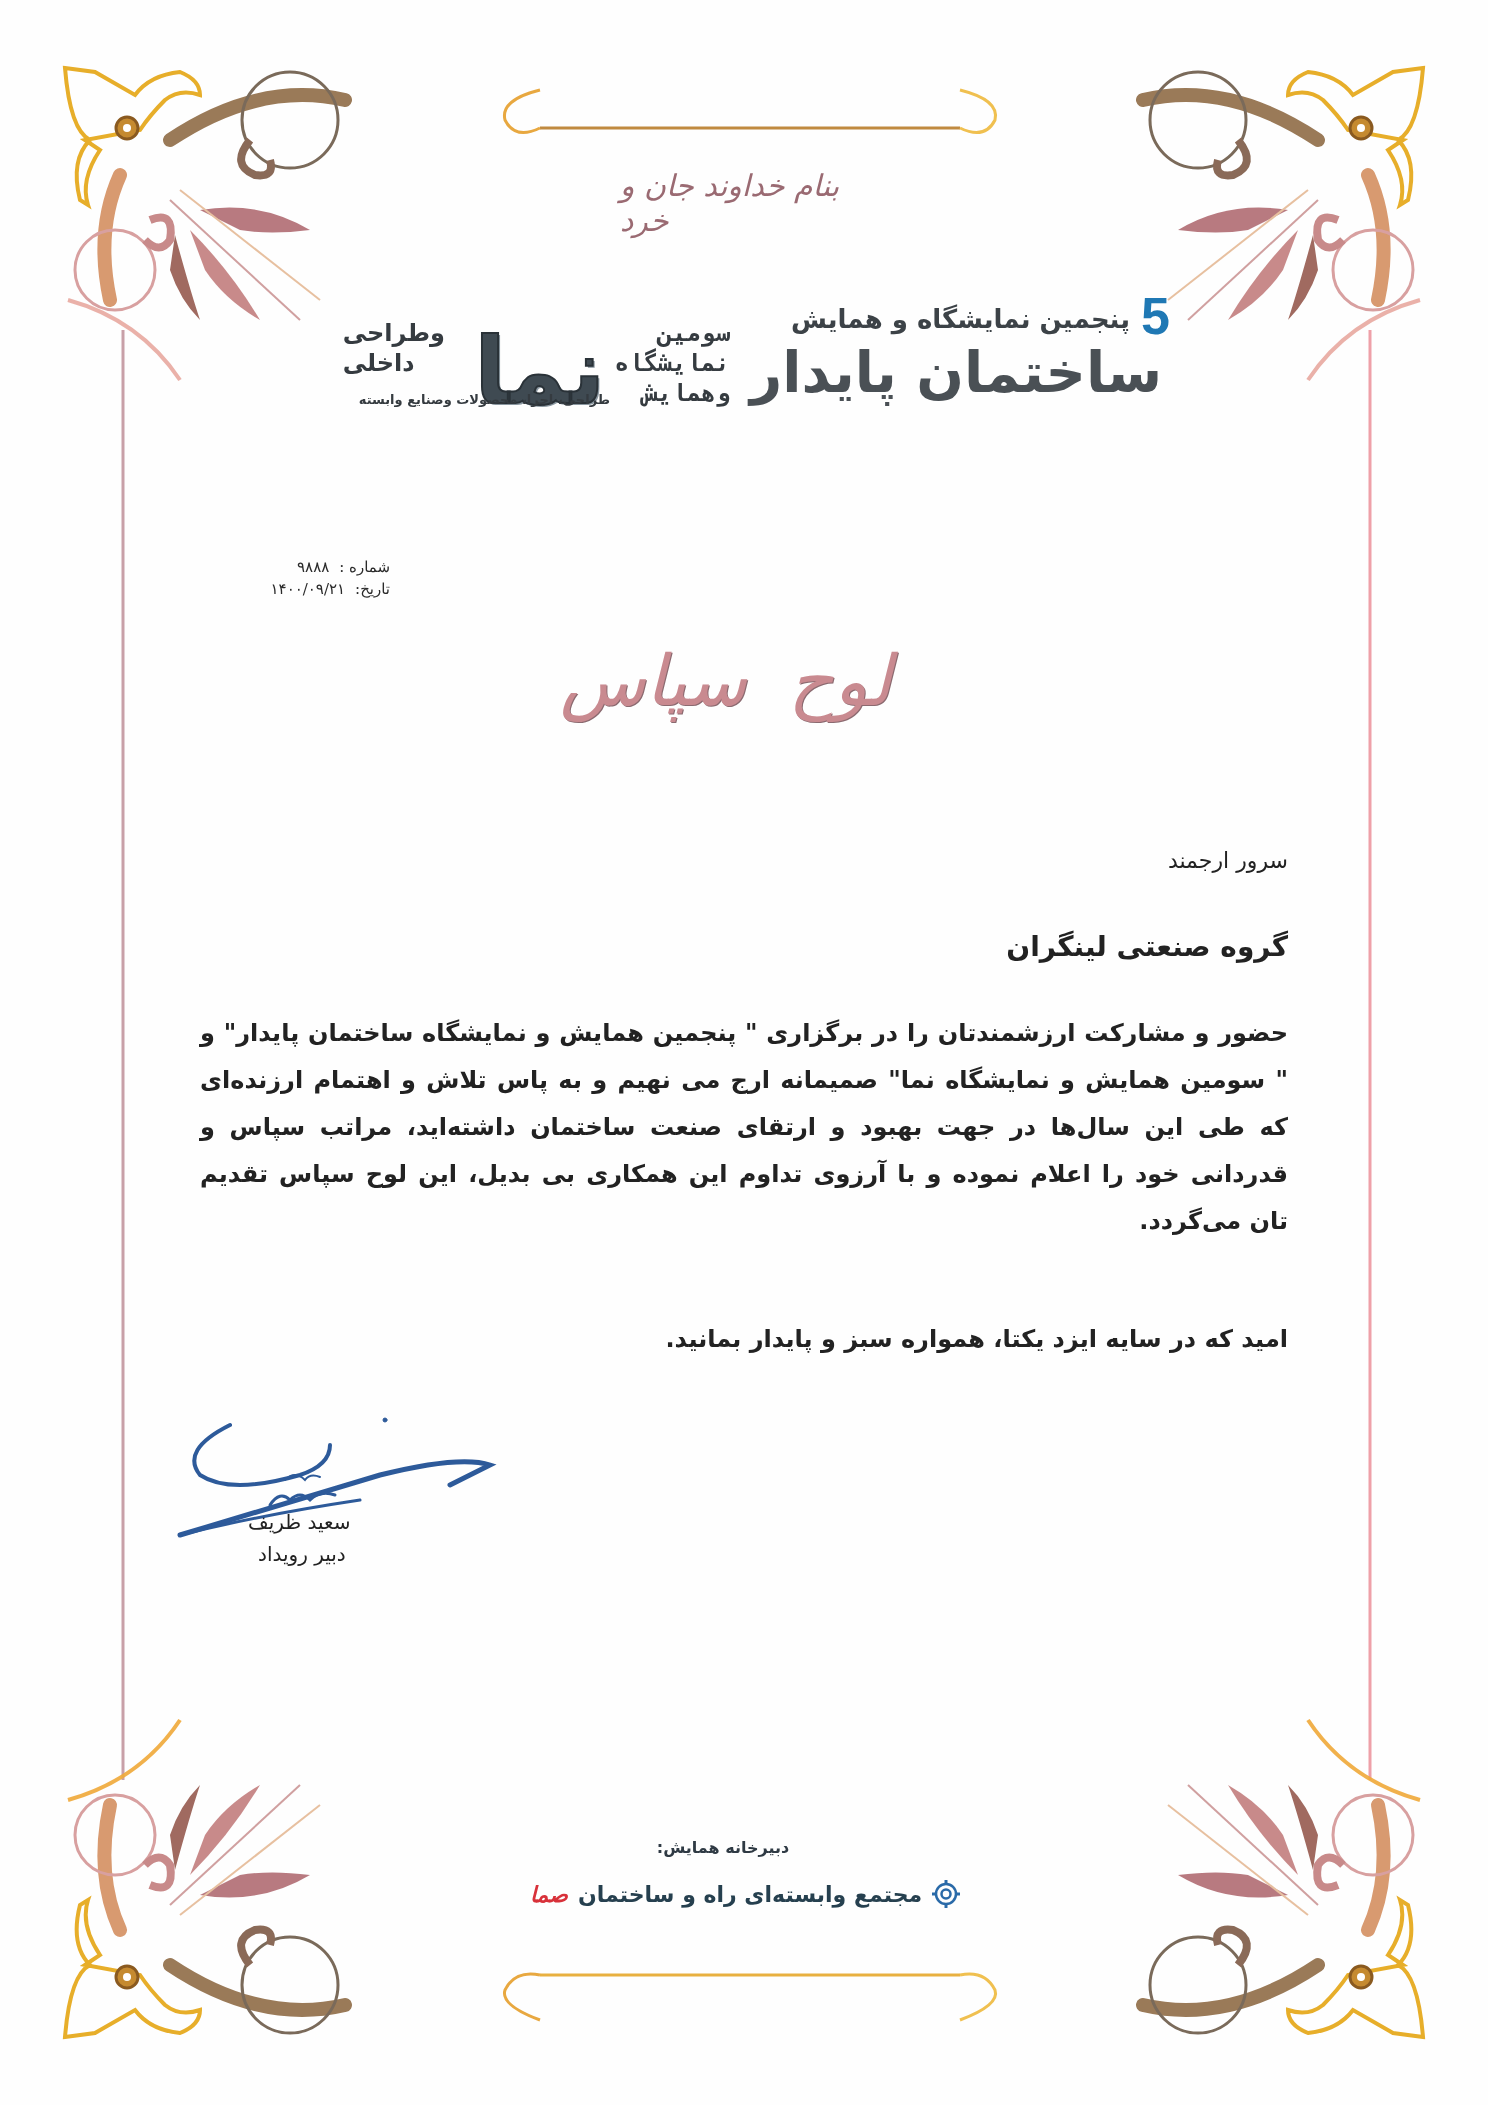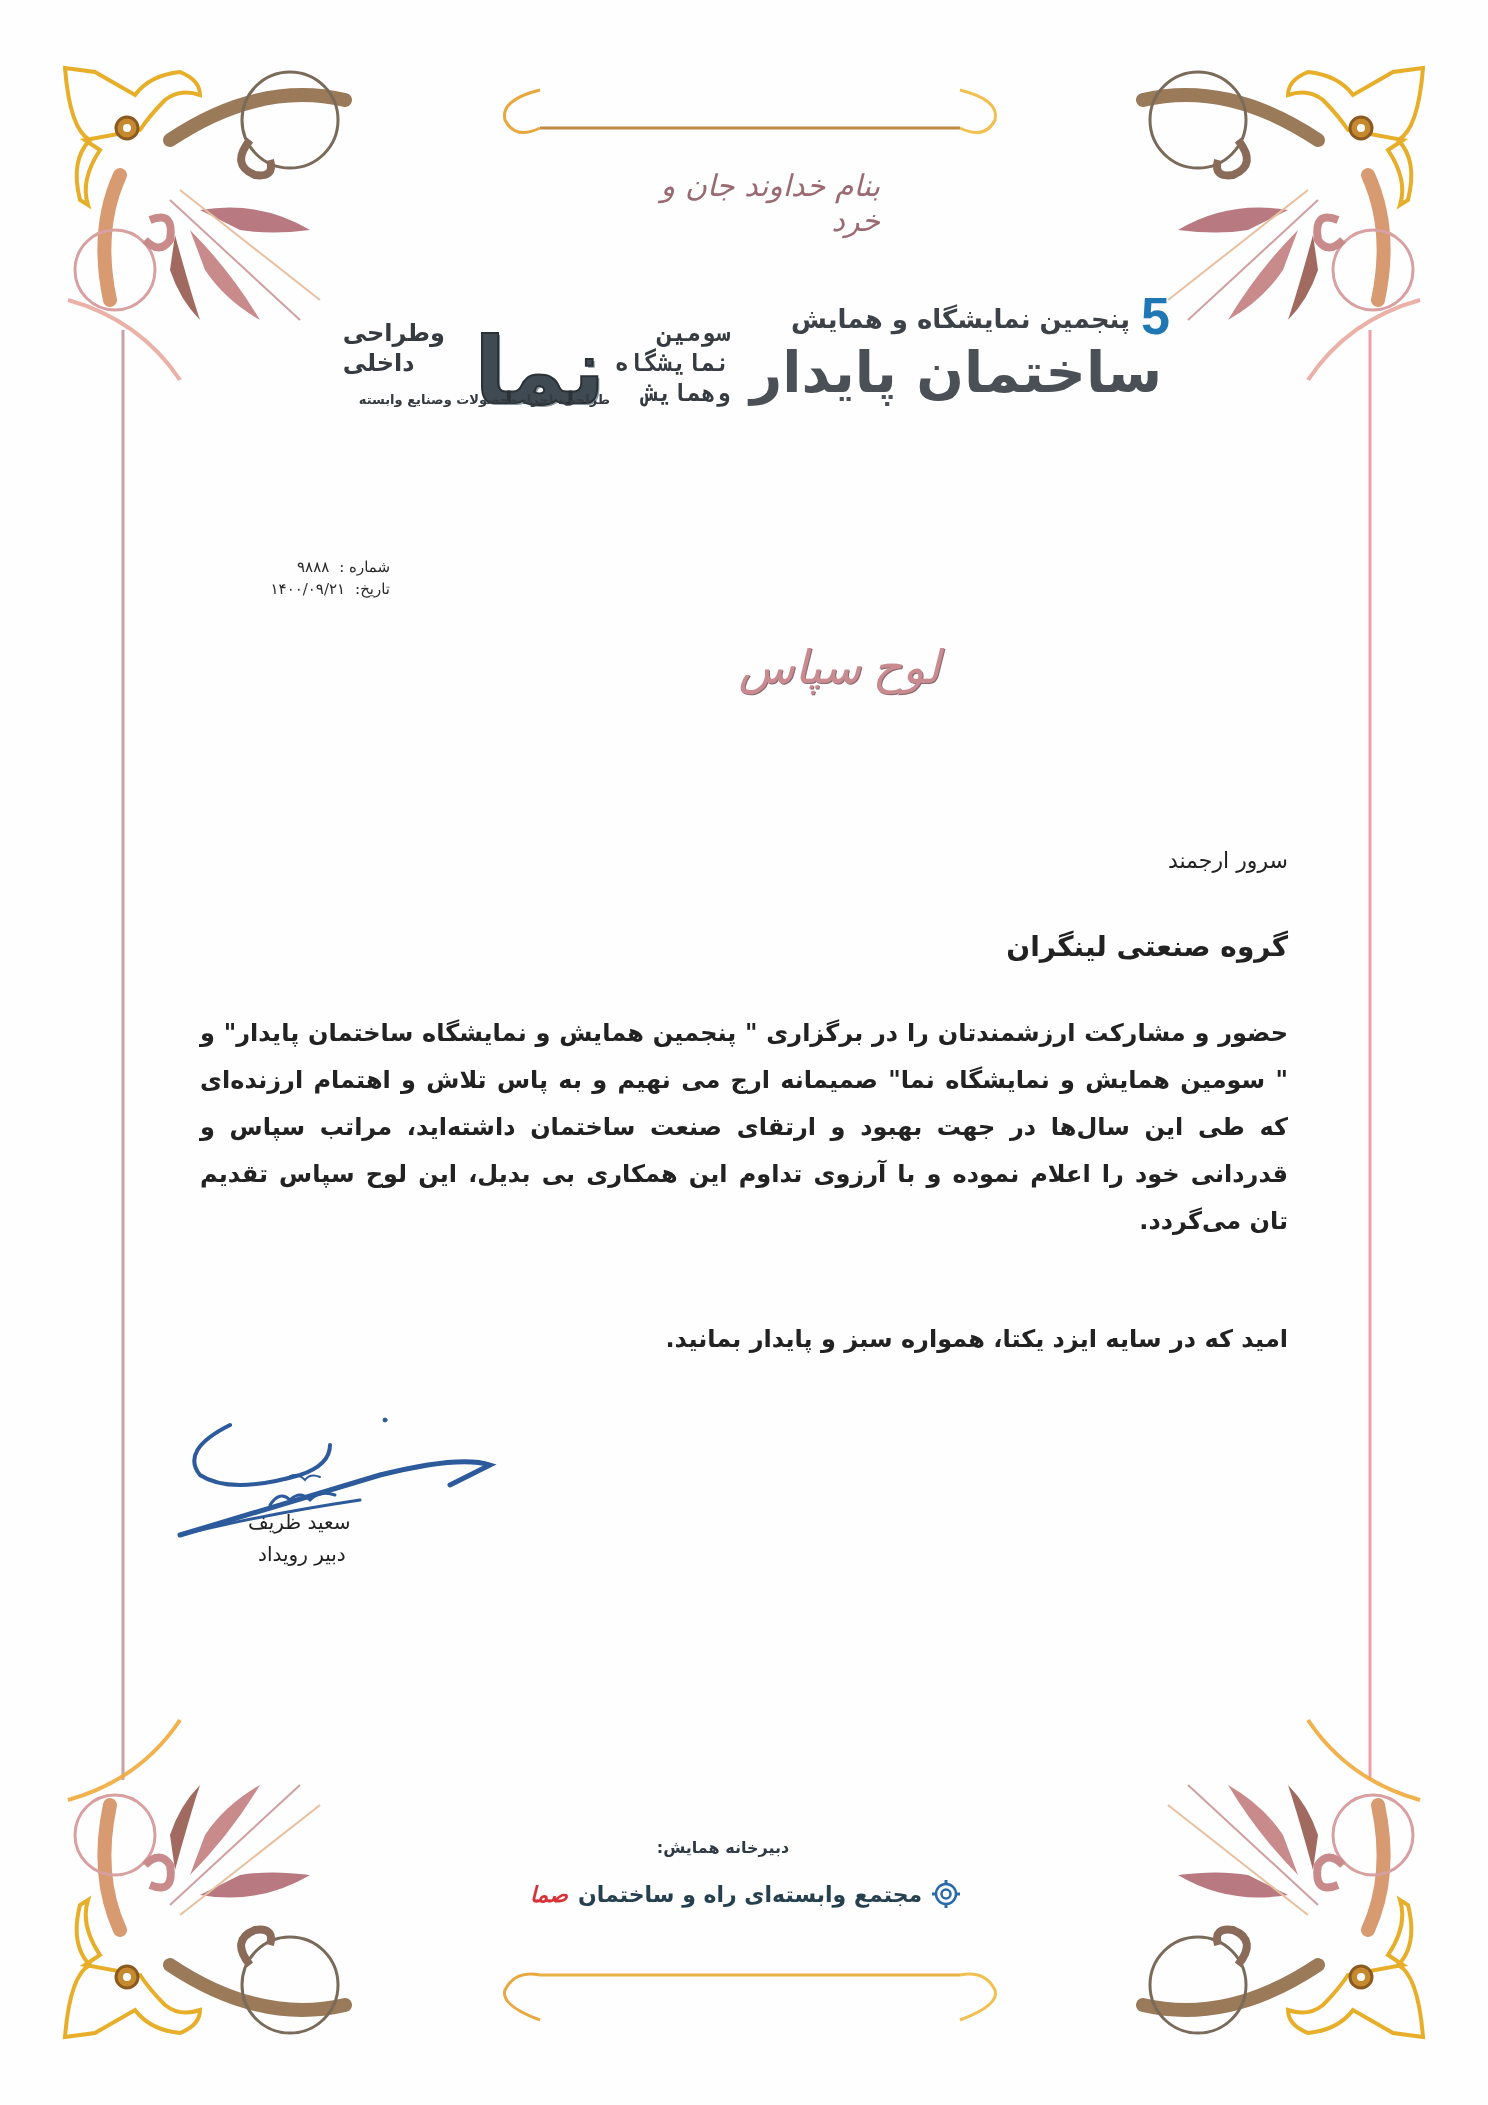--- a/index.html
+++ b/index.html
@@ -28,21 +28,21 @@
       width: 1488px; height: 2105px;
       pointer-events: none;
     }
 
     
     .invocation {
       position: absolute;
       left: 620px;
       top: 168px;
       width: 260px;
-      text-align: right;
+      text-align: left;
       direction: rtl;
       font-family: "DejaVu Serif", serif;
       font-style: italic;
       font-size: 30px;
       color: #9a6a72;
       letter-spacing: 1px;
     }
 
     
     .logo-paydar {
@@ -157,25 +157,25 @@
       gap: 10px;
       white-space: nowrap;
     }
 
     
     .title {
       position: absolute;
       left: 560px;
       top: 640px;
       width: 380px;
-      text-align: right;
-      direction: rtl;
-      font-family: Liberation Serif, serif;
+      text-align: left;
+      direction: rtl;
+      font-family: Liberation Mono, monospace;
       font-style: italic;
-      font-size: 46px;
+      font-size: 70px;
       color: #c98a90;
       text-shadow: 1px 1px 0 #8b6a70;
     }
 
     
     .salutation {
       position: absolute;
       right: 200px;
       top: 848px;
       direction: rtl;

